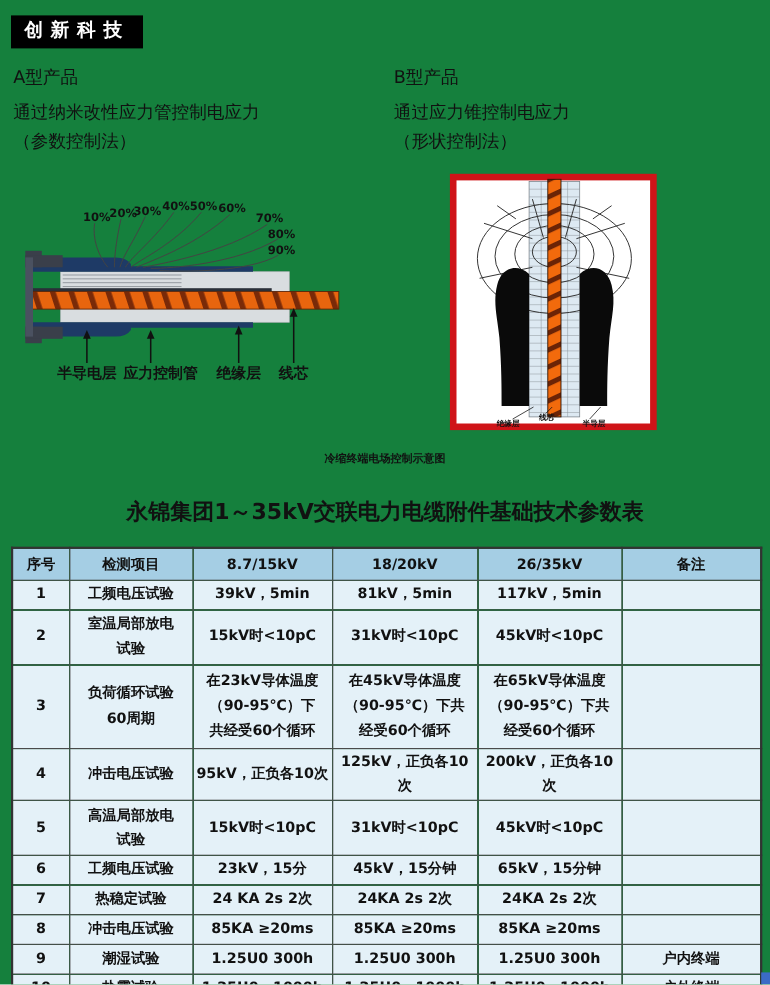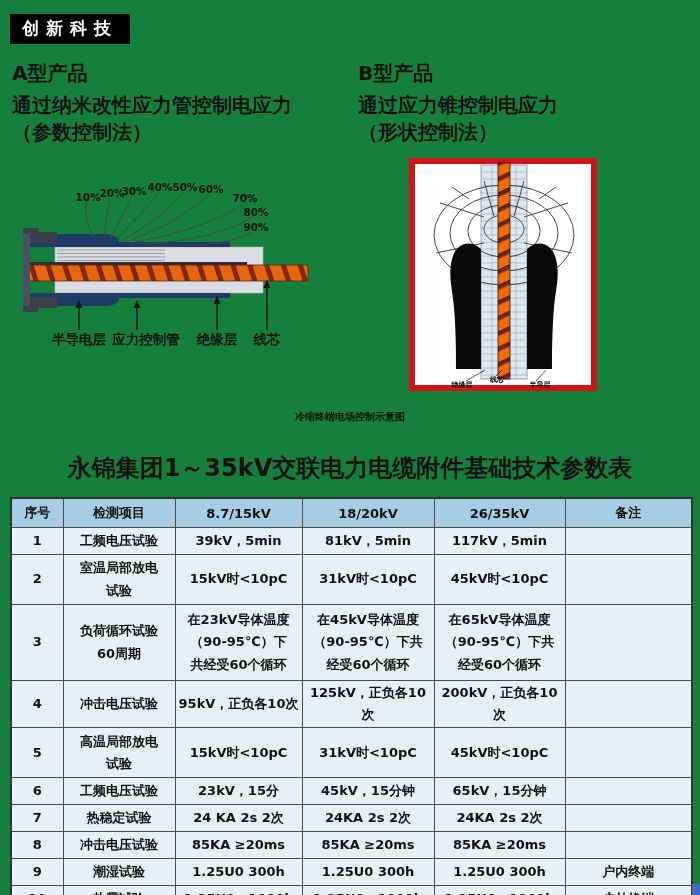--- a/index.html
+++ b/index.html
@@ -1,23 +1,23 @@
 <!DOCTYPE html>
 <html><head>
 <meta charset="utf-8">
 <style>
   html,body{margin:0;padding:0;background:#ffffff;}
   .page{position:relative;width:700px;height:895px;background:#15803d;overflow:hidden;
         font-family:"DejaVu Sans","Liberation Sans",sans-serif;color:#111;}
   .abs{position:absolute;}
   .title-box{left:10px;top:14px;background:#000;color:#fff;font-weight:bold;
              font-size:17px;line-height:1;padding:6px 12px 7px 12px;letter-spacing:7px;}
-  .prod-line{font-weight:bold;font-size:20px;white-space:nowrap;}
+  .prod-line{font-weight:normal;font-size:16px;white-space:nowrap;}
   .caption{left:0;width:700px;top:410px;text-align:center;font-weight:bold;font-size:10px;}
-  .table-title{left:0;width:700px;top:452px;text-align:center;font-weight:bold;font-size:24px;}
+  .table-title{left:0;width:700px;top:452px;text-align:center;font-weight:bold;font-size:20px;}
   table.params{position:absolute;left:10px;top:497px;width:681px;border-collapse:collapse;
                table-layout:fixed;border:2px solid #333;}
   table.params th, table.params td{border:1px solid #4a4a4a;text-align:center;vertical-align:middle;
                font-weight:bold;white-space:pre-line;padding:1px 2px;overflow:hidden;}
   table.params th{background:#a5cee4;font-size:13px;height:26px;}
   table.params td{background:#e4f1f8;font-size:13px;line-height:1.7;}
   table.params tbody tr{height:27px;}
   table.params tbody tr:nth-child(2){height:50px;}
   table.params tbody tr:nth-child(3){height:76px;}
   table.params tbody tr:nth-child(5){height:50px;}

